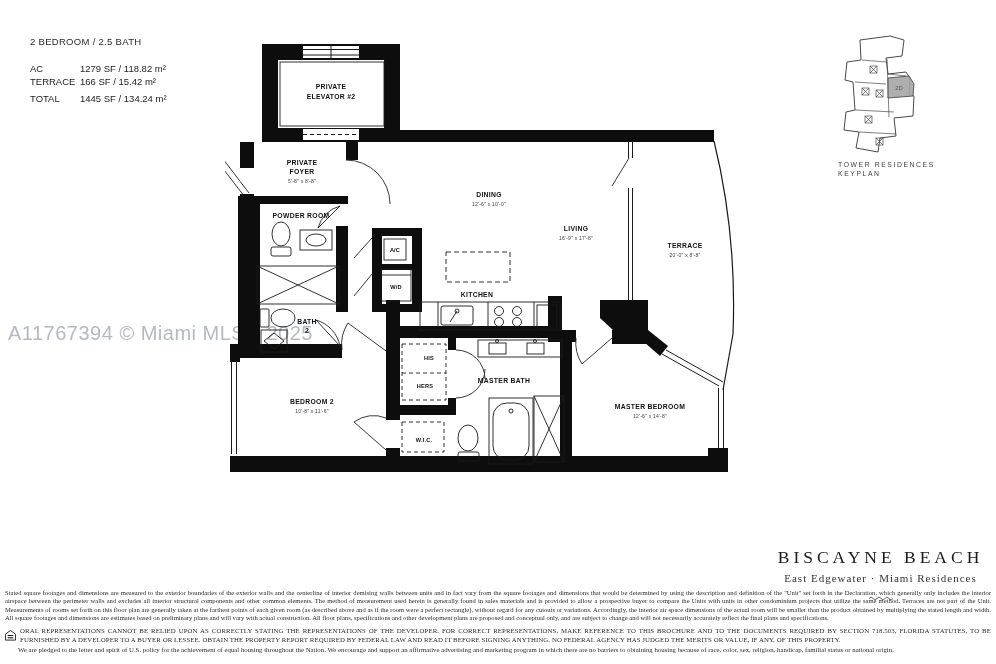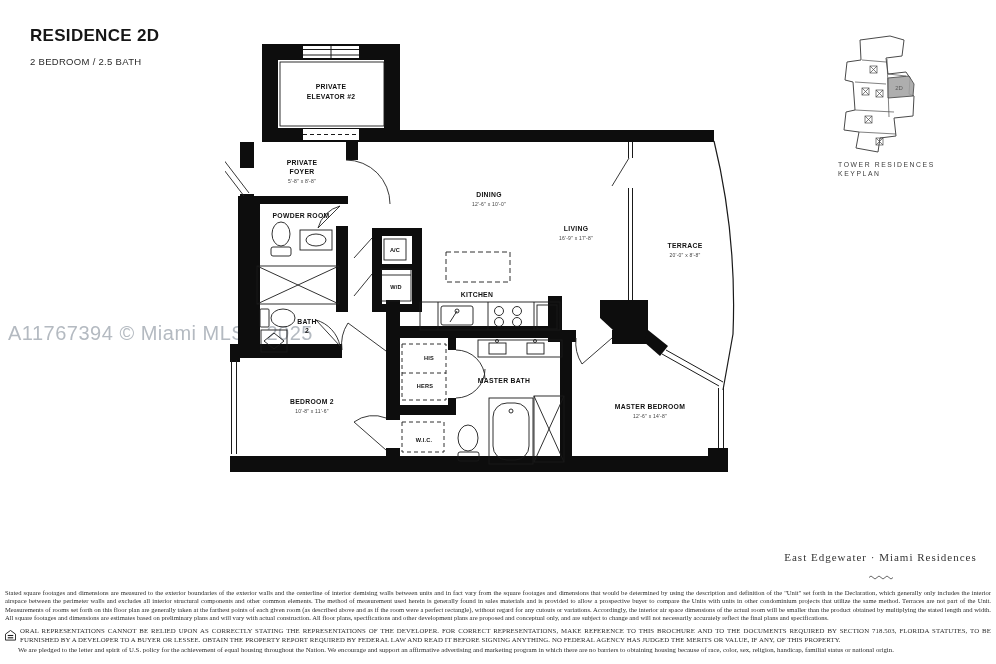--- a/index.html
+++ b/index.html
@@ -47,22 +47,32 @@
   #legal-oral .txt{font-size:6.8px;line-height:8.6px;letter-spacing:.1px;}
   #legal-equal{position:absolute;left:18px;top:646px;width:970px;font-size:6.8px;line-height:8.4px;
                text-align:left;}
 </style>
 </head>
 <body>
 
 <div id="page">
 
   <div id="header">
-    <div id="res-title">RESIDENCE 2D</div>
     <div id="res-sub">2 BEDROOM / 2.5 BATH</div>
+    <div id="stats">
+      <div class="stat-row">
+        <span class="lbl">AC</span><span class="val">1279 SF  /  118.82 m²</span>
+      </div>
+      <div class="stat-row">
+        <span class="lbl">TERRACE</span><span class="val">166 SF  /  15.42 m²</span>
+      </div>
+      <div class="stat-row stat-total">
+        <span class="lbl">TOTAL</span><span class="val">1445 SF  /  134.24 m²</span>
+      </div>
+    </div>
   </div>
 
   <div id="watermark">A11767394 © Miami MLS® 2025</div>
 
   <svg id="plan" width="525" height="448" viewBox="225 28 525 448">
 
     <g fill="#0d0d0d" stroke="none">
       <rect x="262" y="44" width="138" height="16"></rect>
       <rect x="262" y="44" width="16" height="98"></rect>
       <rect x="384" y="44" width="16" height="98"></rect>
@@ -278,20 +288,21 @@
       <polygon points="56,52 77,50 82,58 81,70 56,72" fill="#a6a6a6" opacity="0.9"></polygon>
     </g>
     <text x="67" y="64" text-anchor="middle" font-family="Liberation Sans, sans-serif" font-size="6" fill="#5a5a5a">2D</text>
   </svg>
   <div id="keyplan-caption">
     <div>TOWER RESIDENCES</div>
     <div>KEYPLAN</div>
   </div>
 
   <div id="brand">
+    <div id="brand-name">BISCAYNE BEACH</div>
     <div id="brand-tagline">East Edgewater · Miami Residences</div>
     <div id="brand-ornament">
       <svg width="26" height="7" viewBox="0 0 26 7">
         <path d="M1,3.5 q2,-3 4,0 t4,0 t4,0 t4,0 t4,0 t4,0" stroke="#444" stroke-width="0.8" fill="none"></path>
       </svg>
     </div>
   </div>
 
   <div id="legal-measure" class="legal">Stated square footages and dimensions are measured to the exterior boundaries of the exterior walls and the centerline of interior demising walls between units and in fact vary from the square footages and dimensions that would be determined by using the description and definition of the "Unit" set forth in the Declaration, which generally only includes the interior airspace between the perimeter walls and excludes all interior structural components and other common elements.  The method of measurement used herein is generally found in sales materials and is provided to allow a prospective buyer to compare the Units with units in other condominium projects that utilize the same method. Terraces are not part of the Unit.  Measurements of rooms set forth on this floor plan are generally taken at the farthest points of each given room (as described above and as if the room were a perfect rectangle), without regard for any cutouts or variations.  Accordingly, the interior air space dimensions of the actual room will be smaller than the product obtained by multiplying the stated length and width.  All square footages and dimensions are estimates based on preliminary plans and will vary with actual construction. All floor plans, specifications and other development plans are proposed and conceptual only, and are subject to change and will not necessarily accurately reflect the final plans and specifications.</div>
 

